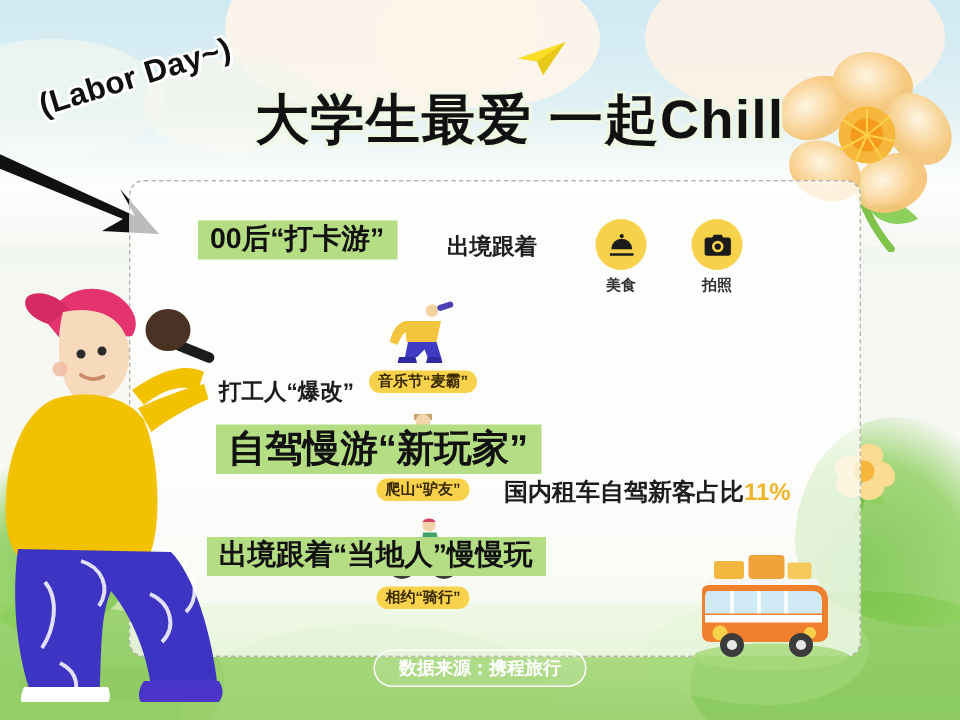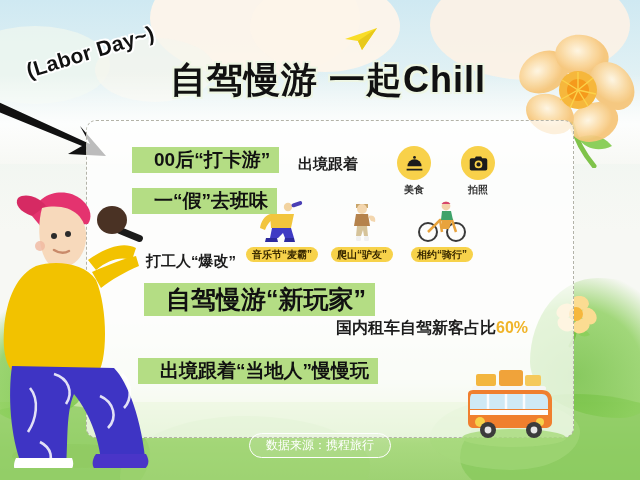--- a/index.html
+++ b/index.html
@@ -82,21 +82,21 @@
     background:rgba(255,255,255,.72);
     border:1.5px dashed #b3b3a8;
     border-radius:10px;
   }
 
   
   .hl {
     position:absolute;
     background:#b4dd84;
     color:#111; font-weight:bold;
-    padding:2px 9px 3px 22px;
+    padding:2px 9px 3px 8px;
     white-space:nowrap;
     line-height:1.12;
   }
   .plain {
     position:absolute; color:#1d1d1d; font-weight:bold; white-space:nowrap;
   }
   .pct { color:#f0b429; font-weight:bold; }
 
   #hl-00hou   { left:132px; top:147px; font-size:19px; }
   #hl-yijia   { left:132px; top:188px; font-size:19px; }
@@ -115,21 +115,21 @@
   .icon-circle {
     width:34px; height:34px; margin:0 auto;
     background:#f8d14a; border-radius:50%;
     display:flex; align-items:center; justify-content:center;
   }
   .icon-label {
     margin-top:3px; font-size:10px; color:#333; font-weight:bold; white-space:nowrap;
   }
 
   
-  #figures { position:absolute; left:246px; top:198px; display:flex; gap:8px; }
+  #figures { position:absolute; left:246px; top:198px; display:flex; gap:8px;flex-direction:column; }
   .fig-item { width:72px; text-align:center; }
   .fig-art { height:46px; position:relative; }
   .fig-pill {
     display:inline-block;
     background:#f7d24a; color:#3a2a00;
     font-size:10px; font-weight:bold;
     padding:2px 6px; border-radius:9px;
     white-space:nowrap; line-height:1.1;
   }
 
@@ -137,21 +137,21 @@
   .singer { position:absolute; left:-4px; top:168px; width:160px; height:300px; }
   .bus    { position:absolute; left:452px; top:364px; width:118px; height:84px; }
 
   
   .source {
     position:absolute; left:50%; transform:translateX(-50%);
     bottom:22px;
     border:1.4px solid #ffffff;
     border-radius:14px;
     padding:3px 16px;
-    color:#ffffff; font-size:12px; font-weight:normal;
+    color:#ffffff; font-size:12px; font-weight:bold;
     background:rgba(255,255,255,.12);
     white-space:nowrap;
   }
 </style>
 </head>
 <body>
 
 <div id="poster">
 
   <div class="cloud c1"></div>
@@ -207,35 +207,34 @@
       <ellipse cx="11" cy="15" rx="9" ry="7" transform="rotate(-30 11 15)"></ellipse>
       <ellipse cx="26" cy="7" rx="9" ry="7" transform="rotate(10 26 7)"></ellipse>
       <ellipse cx="35" cy="20" rx="9" ry="7" transform="rotate(55 35 20)"></ellipse>
       <ellipse cx="27" cy="30" rx="9" ry="7" transform="rotate(-25 27 30)"></ellipse>
       <ellipse cx="12" cy="28" rx="9" ry="7" transform="rotate(28 12 28)"></ellipse>
     </g>
     <circle cx="22" cy="18" r="7" fill="#f6b73c"></circle>
   </svg>
 
   <div class="labor-day">(Labor Day~)</div>
-  <div class="title">自驾慢游 一起Chill</div>
+  <div class="title">大学生最爱 一起Chill</div>
 
   <svg class="plane" viewBox="0 0 34 26">
     <path d="M1 13 L33 2 L18 24 L14 15 Z" fill="#f9dd27"></path>
     <path d="M33 2 L14 15 L18 24 Z" fill="#e8c91a"></path>
   </svg>
 
   <svg class="arrow" viewBox="0 0 130 66">
     <path d="M0 4 L96 48 L86 30 L112 60 L74 58 L88 50 L0 14 Z" fill="#111"></path>
   </svg>
 
   <div class="card"></div>
 
   <div class="hl" id="hl-00hou">00后“打卡游”</div>
-  <div class="hl" id="hl-yijia">一“假”去班味</div>
   <div class="plain" id="txt-college">出境跟着</div>
   <div class="plain" id="txt-dagong">打工人“爆改”</div>
 
   <div class="icon-group" id="icons-top">
     <div class="icon-item">
       <div class="icon-circle">
         <svg viewBox="0 0 24 24" width="21" height="21">
             <path d="M3 18h18v2H3z" fill="#1b1b1b"></path>
             <path d="M12 7a8 8 0 0 0-8 8h16a8 8 0 0 0-8-8z" fill="#1b1b1b"></path>
             <circle cx="12" cy="5" r="1.6" fill="#1b1b1b"></circle>
@@ -299,21 +298,21 @@
           <path d="M30 13 h9 l2 9 h-12z" fill="#3fa36a"></path>
           <path d="M30 22 h10 l-3 9 h-7z" fill="#e8a33d"></path>
         </svg>
       </div>
       <span class="fig-pill">相约“骑行”</span>
     </div>
   </div>
 
   <div class="hl" id="hl-zijia">自驾慢游“新玩家”</div>
   <div class="plain" id="txt-stat2">
-    <span>国内租车自驾新客占比</span><span class="pct">60%</span>
+    <span>国内租车自驾新客占比</span><span class="pct">11%</span>
   </div>
 
   <div class="hl" id="hl-chujing">出境跟着“当地人”慢慢玩</div>
 
   <svg class="singer" viewBox="0 0 160 300">
     <ellipse cx="78" cy="288" rx="62" ry="12" fill="#8ec95f" opacity=".55"></ellipse>
 
     <path d="M92 92 C112 78 128 74 140 80 l-4 12 c-12 -4 -24 0 -36 10z" fill="#f2c200"></path>
     <rect x="122" y="58" width="28" height="7" rx="3.5" fill="#1b1b1b" transform="rotate(22 122 58)"></rect>
     <ellipse cx="116" cy="52" rx="15" ry="14" fill="#4a3224"></ellipse>

